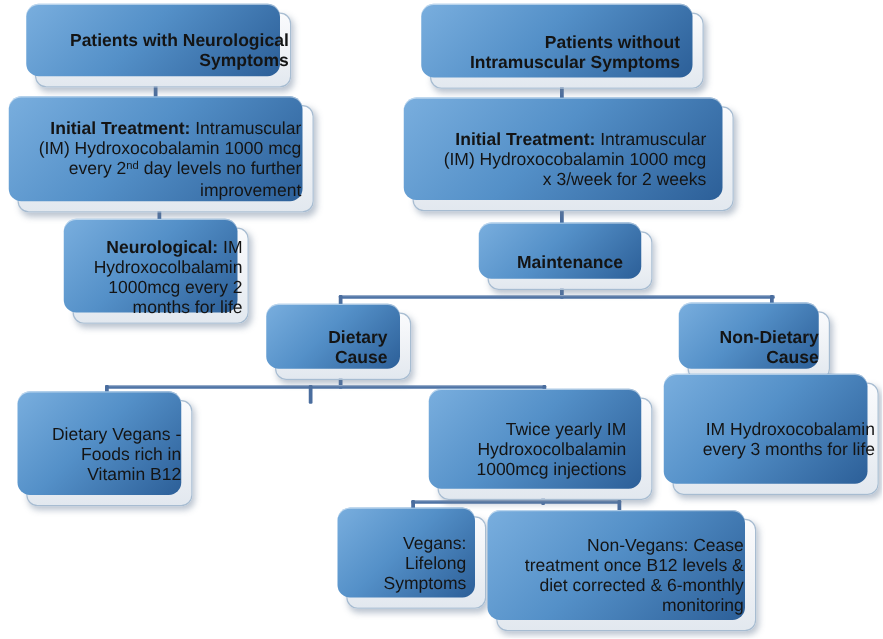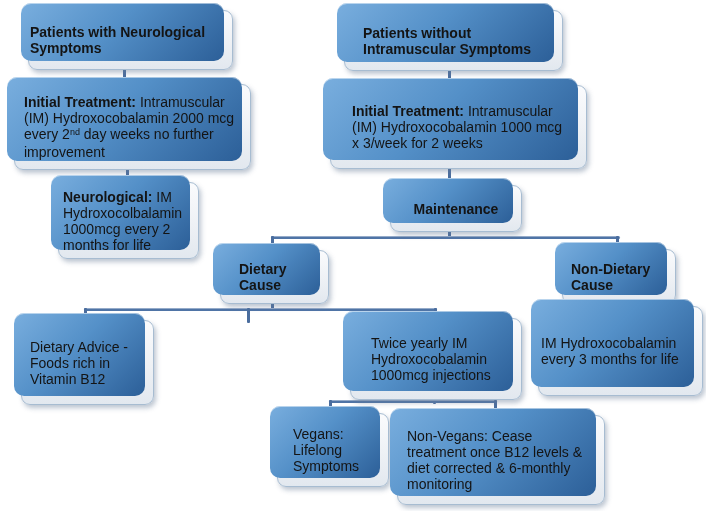--- a/index.html
+++ b/index.html
@@ -12,21 +12,21 @@
     overflow:hidden;
   }
   
   .vline{position:absolute;width:3px;background:#4a6d9e;border-radius:1px;}
   .hline{position:absolute;height:3px;background:#4f74a6;border-radius:2px;
          box-shadow:0 1px 0 rgba(255,255,255,.4) inset;}
   
   .node{
     position:absolute;z-index:1;
     display:flex;align-items:center;justify-content:center;
-    text-align:left;
+    text-align:right;
     background:linear-gradient(to bottom,#fafbfd 0%,#eef1f5 55%,#e2e8ef 100%);
     border:1px solid #a7bcd1;border-radius:9px;
     box-shadow:2px 3px 5px rgba(105,125,150,.45);
     font-size:14px;line-height:16px;
   }
   .node::before{
     content:"";position:absolute;left:-8px;top:-8px;
     width:100%;height:100%;border-radius:10px;
     background:linear-gradient(135deg,#79aede 0%,#5490c8 45%,#2c5f98 100%);
     box-shadow:0 1px 0 rgba(255,255,255,.5) inset;
@@ -62,50 +62,50 @@
 
   <div class="node" style="left:28px;top:10px;width:203px;height:58px">
     <div class="txt b" style="padding:0 1px"><span>Patients with Neurological Symptoms</span></div>
   </div>
   <div class="node" style="left:344px;top:10px;width:217px;height:59px">
     <div class="txt b" style="padding:0 18px"><span>Patients without Intramuscular Symptoms</span></div>
   </div>
 
   <div class="node" style="left:14px;top:84px;width:235px;height:84px">
     <div class="txt" style="padding:0 9px">
-      <span class="b">Initial Treatment:</span><span> Intramuscular (IM) Hydroxocobalamin 2000 mcg every 2</span><span class="sup">nd</span><span> day weeks no further improvement</span>
+      <span class="b">Initial Treatment:</span><span> Intramuscular (IM) Hydroxocobalamin 1000 mcg every 2</span><span class="sup">nd</span><span> day levels no further improvement</span>
     </div>
   </div>
   <div class="node" style="left:330px;top:85px;width:255px;height:82px">
     <div class="txt" style="padding:0 21px">
       <span class="b">Initial Treatment:</span><span> Intramuscular (IM) Hydroxocobalamin 1000 mcg x 3/week for 2 weeks</span>
     </div>
   </div>
 
   <div class="node" style="left:58px;top:182px;width:139px;height:75px">
     <div class="txt" style="padding:0 4px">
       <span class="b">Neurological:</span><span> IM Hydroxocolbalamin 1000mcg every 2 months for life</span>
     </div>
   </div>
   <div class="node" style="left:390px;top:185px;width:130px;height:45px">
     <div class="txt b"><span>Maintenance</span></div>
   </div>
 
   <div class="node" style="left:220px;top:250px;width:107px;height:52px">
     <div class="txt b" style="padding:0 18px"><span>Dietary Cause</span></div>
   </div>
-  <div class="node" style="left:562px;top:249px;width:112px;height:53px">
+  <div class="node" style="left:550px;top:249px;width:112px;height:53px">
     <div class="txt b" style="padding:0 8px"><span>Non-Dietary Cause</span></div>
   </div>
 
   <div class="node" style="left:21px;top:320px;width:131px;height:83px">
-    <div class="txt" style="padding:0 8px"><span>Dietary Advice - Foods rich in Vitamin B12</span></div>
+    <div class="txt" style="padding:0 8px"><span>Dietary Vegans - Foods rich in Vitamin B12</span></div>
   </div>
   <div class="node" style="left:350px;top:318px;width:170px;height:80px">
-    <div class="txt" style="padding:0 20px"><span>Twice yearly IM Hydroxocobalamin 1000mcg injections</span></div>
+    <div class="txt" style="padding:0 20px"><span>Twice yearly IM Hydroxocolbalamin 1000mcg injections</span></div>
   </div>
   <div class="node" style="left:538px;top:306px;width:163px;height:88px">
     <div class="txt" style="padding:0 2px"><span>IM Hydroxocobalamin every 3 months for life</span></div>
   </div>
 
   <div class="node" style="left:277px;top:413px;width:110px;height:72px">
     <div class="txt" style="padding:0 15px"><span>Vegans: Lifelong Symptoms</span></div>
   </div>
   <div class="node" style="left:397px;top:415px;width:206px;height:88px">
     <div class="txt" style="padding:0 9px"><span>Non-Vegans: Cease treatment once B12 levels &amp; diet corrected &amp; 6-monthly monitoring</span></div>

